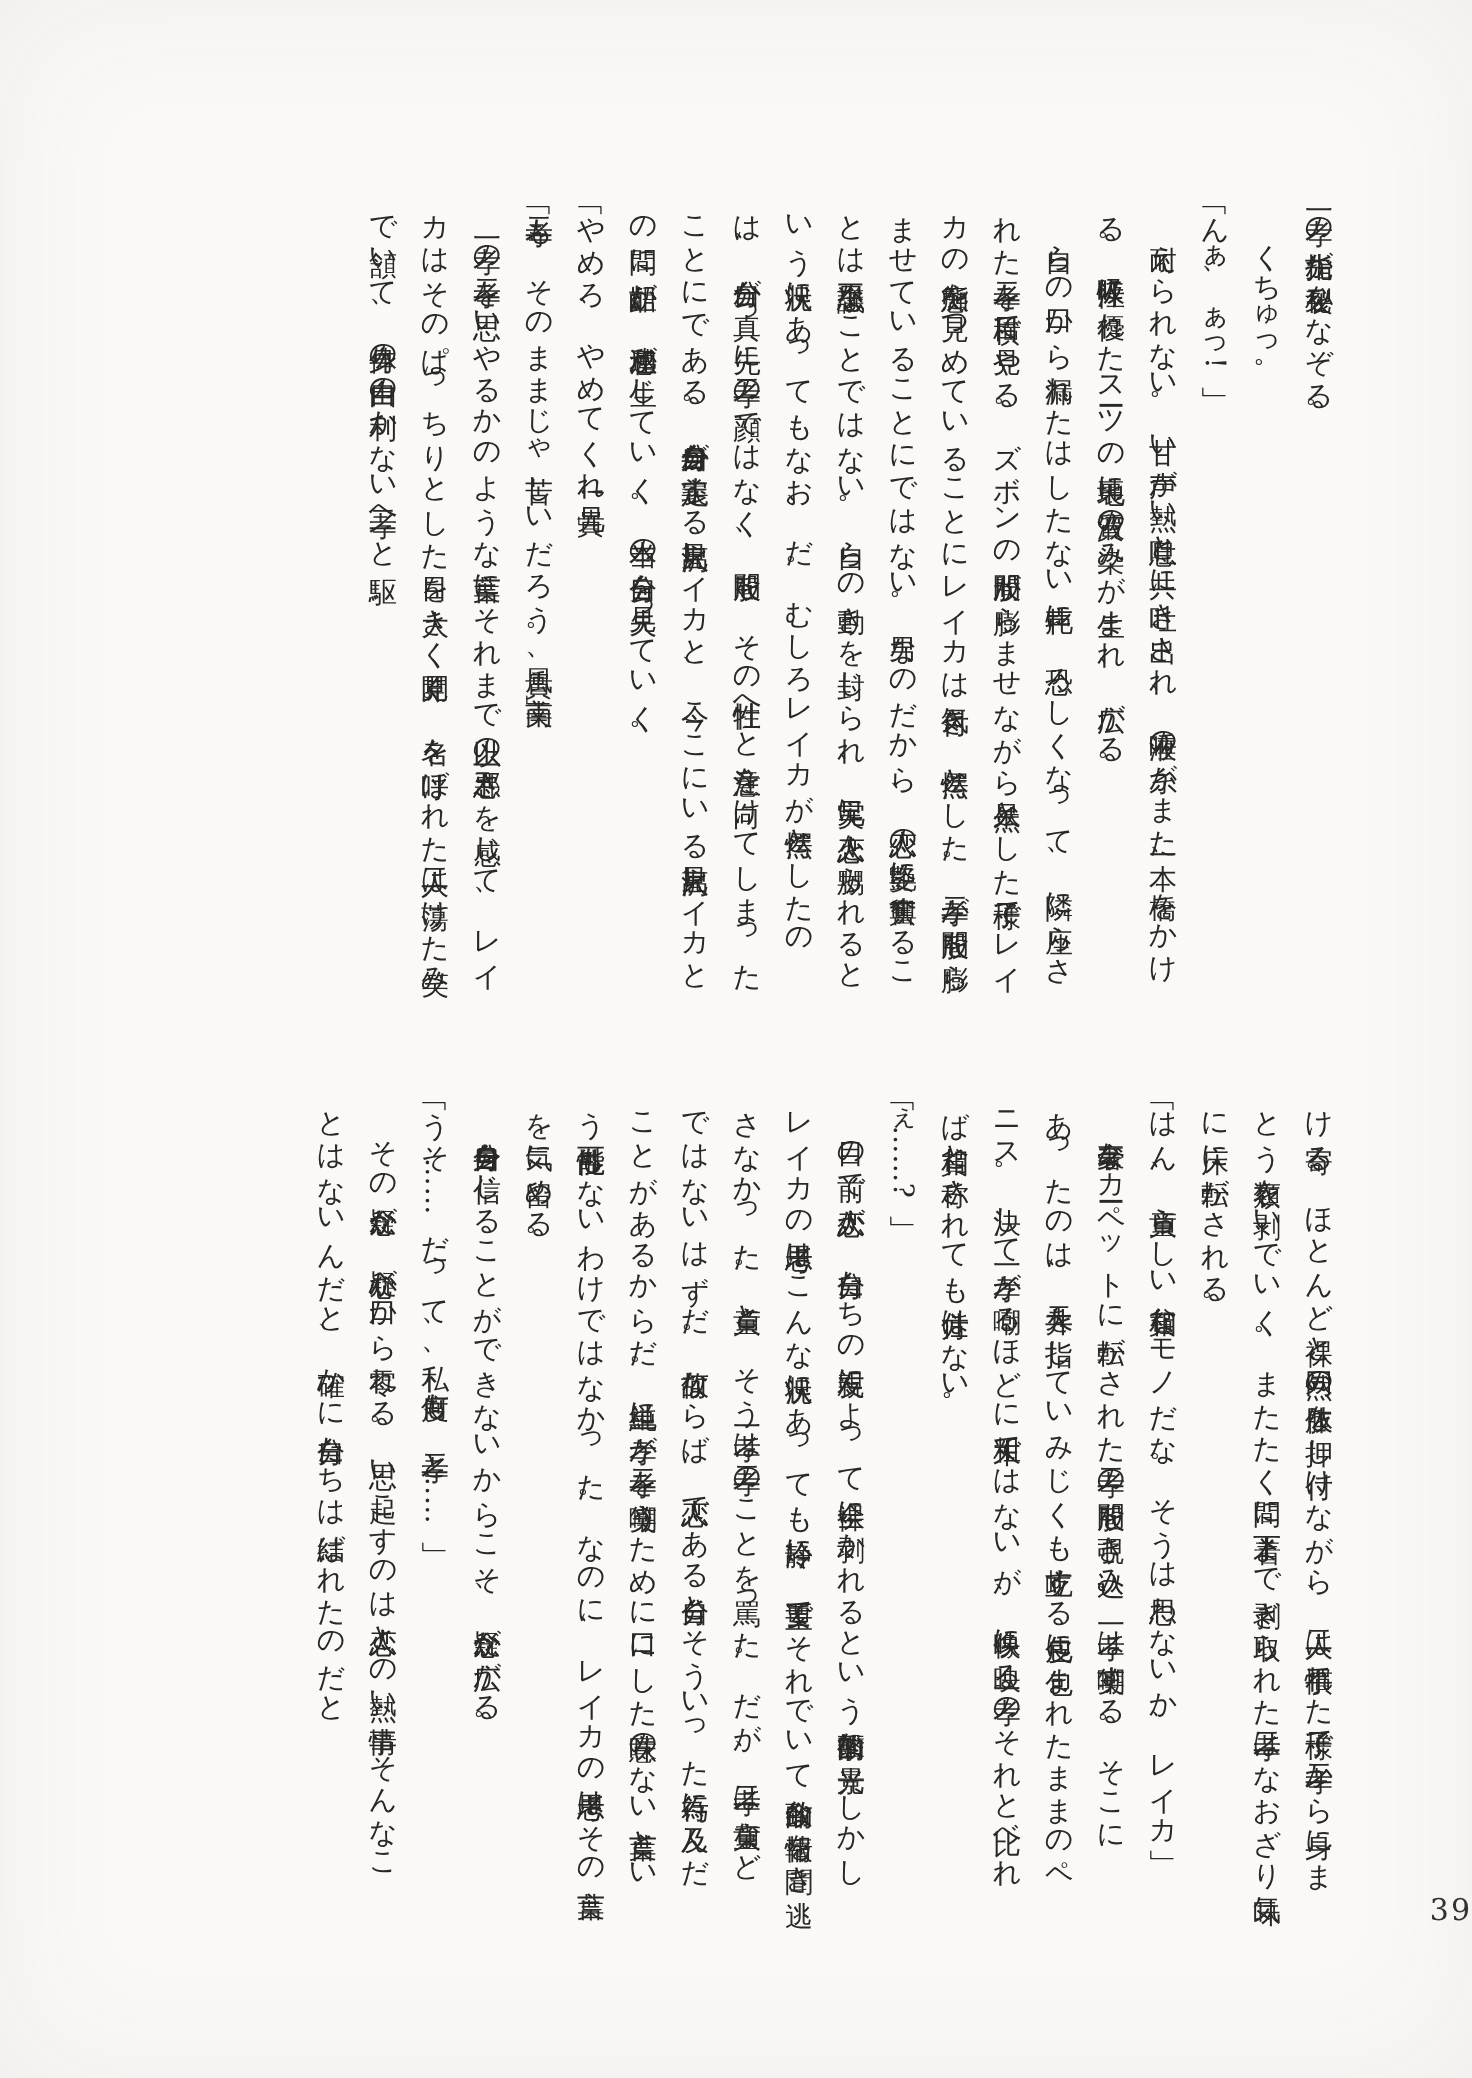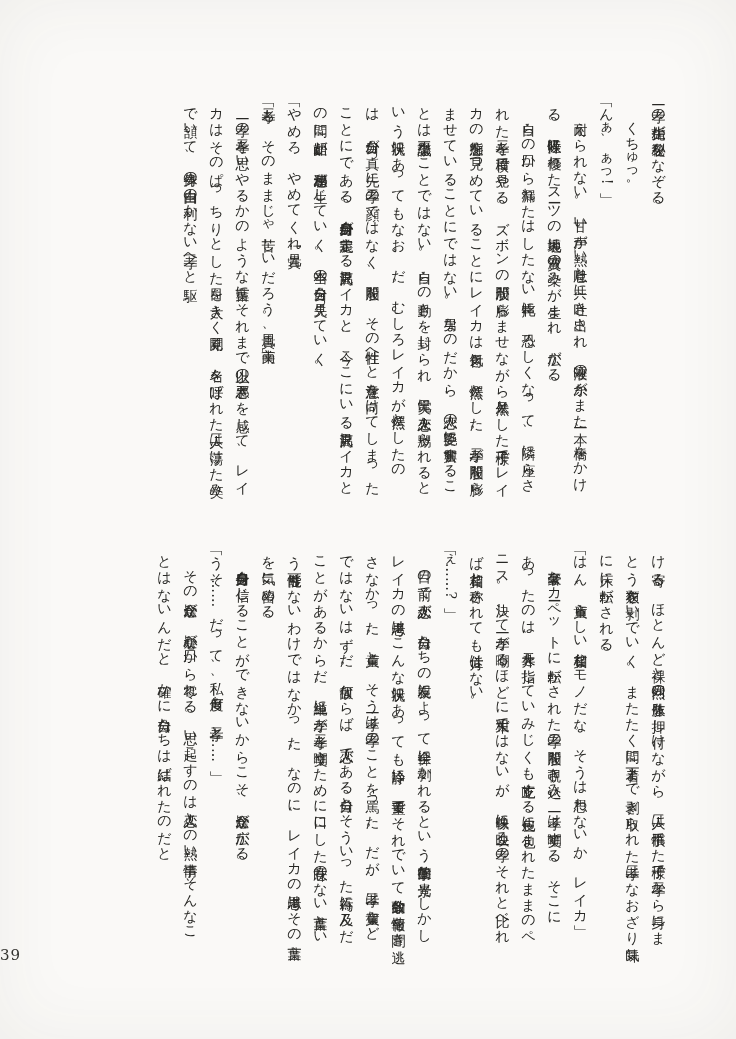--- a/index.html
+++ b/index.html
@@ -36,21 +36,21 @@
     margin: 0;
     padding: 0;
     text-indent: 0;
   }
   .text-block p.p-indent { text-indent: 1em; }
   .page-number {
     position: absolute;
     left: 0;
     right: 0;
     top: 946px;
-    text-align: left;
+    text-align: right;
     font-size: 15px;
     letter-spacing: 1px;
     color: #33332f;
   }
 </style>
 </head>
 <body>
 
 <div class="page">
 

